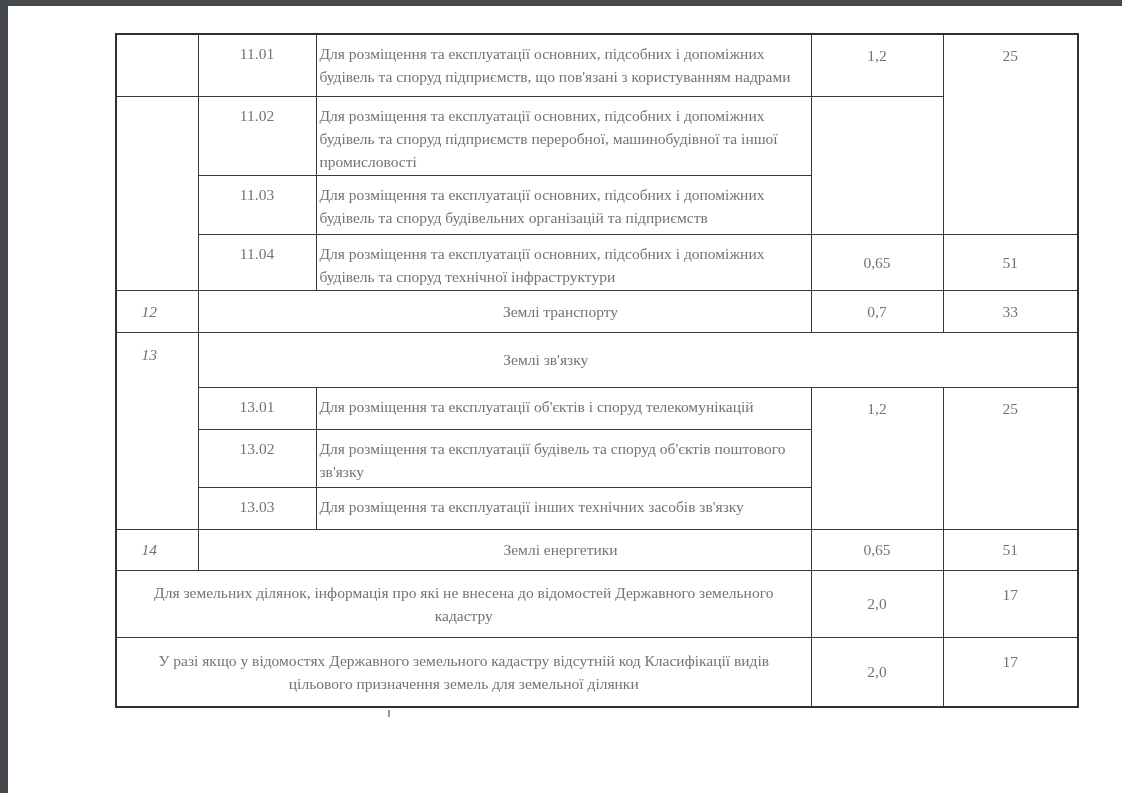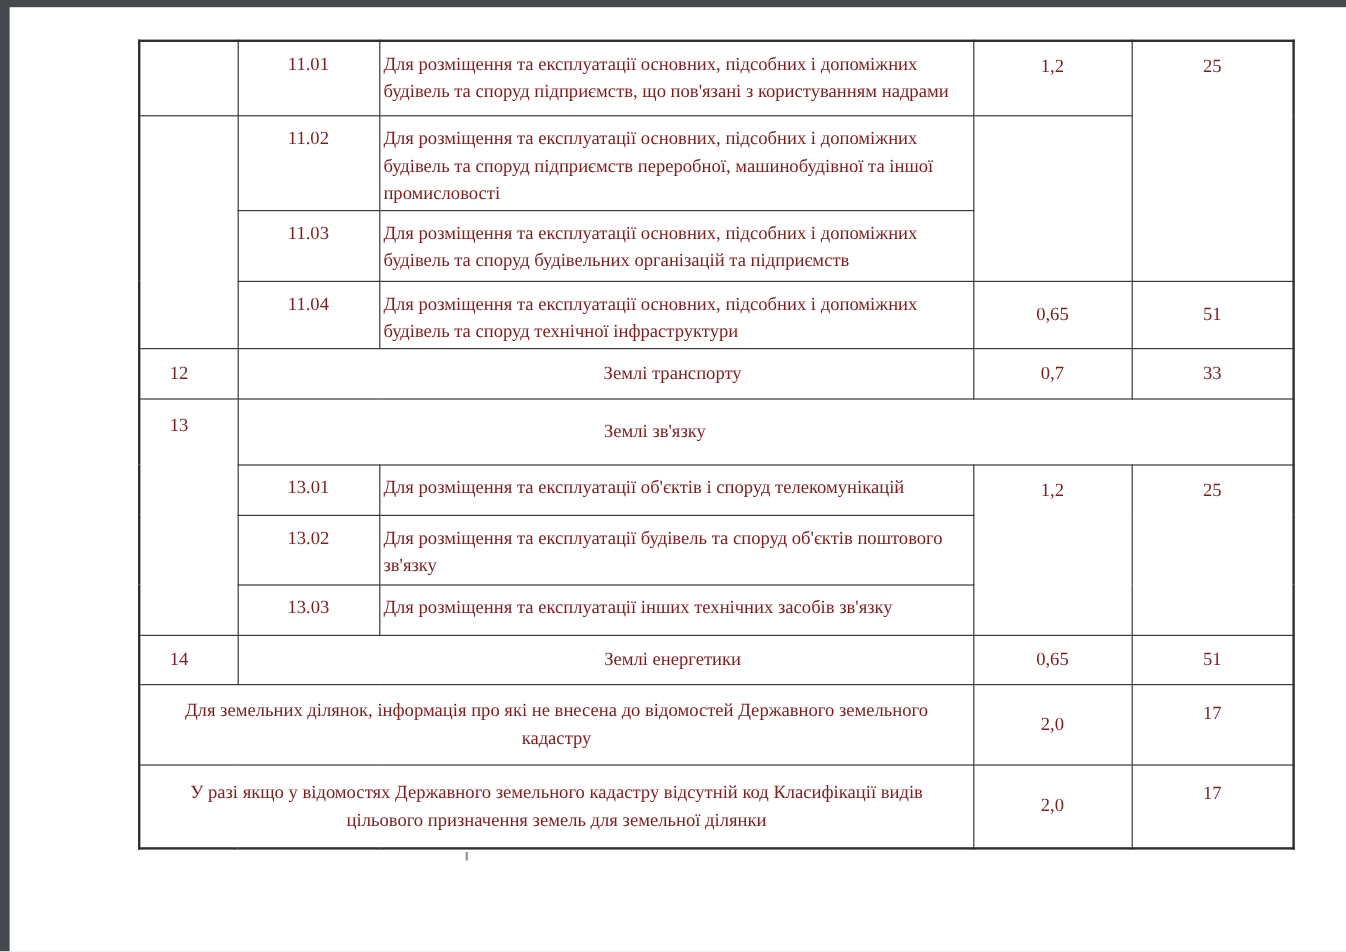--- a/index.html
+++ b/index.html
@@ -4,21 +4,21 @@
 <style>
   * { margin: 0; padding: 0; box-sizing: border-box; }
   html, body { background: #e9e9e9; }
   #page {
     position: relative;
     width: 1122px;
     height: 793px;
     background: #ffffff;
     overflow: hidden;
     font-family: "Liberation Serif", "DejaVu Serif", serif;
-    color: #7f1d1d;
+    color: #737373;
   }
   .edge-left {
     position: absolute; left: 0; top: 0;
     width: 8px; height: 793px;
     background: #45484c;
   }
   .edge-top {
     position: absolute; left: 0; top: 0;
     width: 1122px; height: 6px;
     background: #45484c;
@@ -34,21 +34,21 @@
     border-collapse: collapse;
     table-layout: fixed;
     border: 2px solid #2f2f2f;
     font-size: 15.5px;
     line-height: 23px;
   }
   table.doc-table td {
     border: 1px solid #383838;
     overflow: hidden;
   }
-  td.c1 { text-align: center; vertical-align: middle; padding-right: 16px; }
+  td.c1 { text-align: center; vertical-align: middle; padding-right: 16px; font-style: italic; }
   td.c1.vtop { vertical-align: top; padding-top: 10px; }
   td.code { text-align: center; vertical-align: top; padding-top: 7px; }
   td.desc {
     text-align: left; vertical-align: top;
     padding: 7px 1px 2px 3px;
     white-space: pre-line;
   }
   td.val  { text-align: center; vertical-align: middle; margin-top: 28px; }
   td.num  { text-align: center; vertical-align: middle; margin-top: 13px; }
   td.vtop2 { vertical-align: top; padding-top: 9px; }

